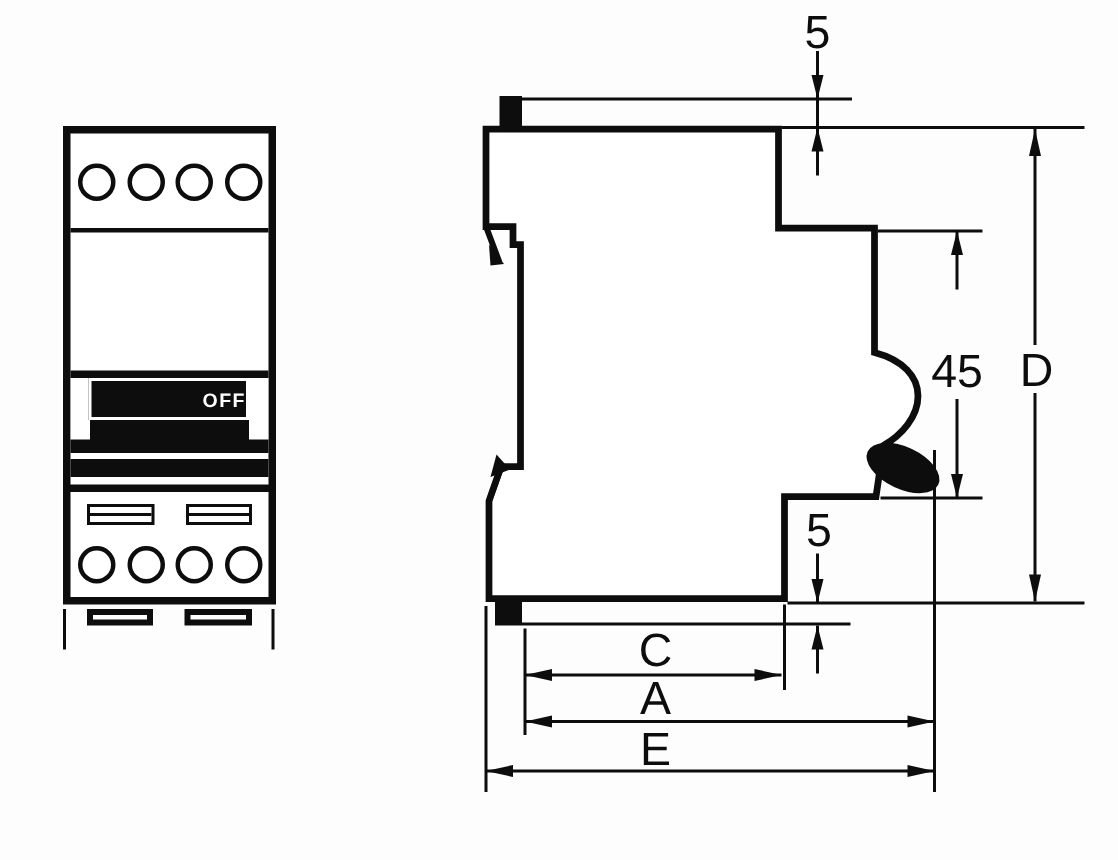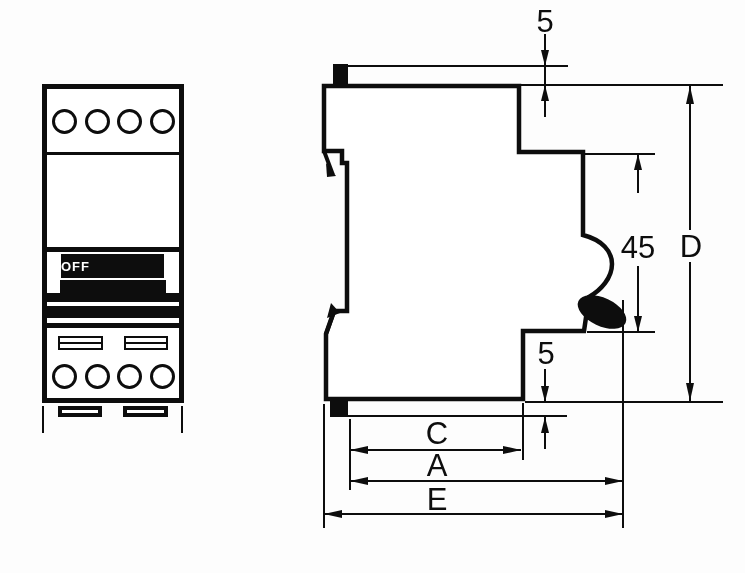--- a/index.html
+++ b/index.html
@@ -27,21 +27,21 @@
   .r1{top:20px;} .r2{top:275px;}
   .c1{left:5px;} .c2{left:38px;} .c3{left:70px;} .c4{left:103px;}
   .fv-divider{position:absolute;left:0;top:63px;width:132px;height:3px;background:var(--ink);}
   .recess{position:absolute;left:0;top:158px;width:132px;height:55px;background:var(--ink);}
   .side-tab{position:absolute;top:5px;width:13px;height:41px;background:#fff;}
   .side-tab.left{left:0;}
   .side-tab.right{left:119px;}
   .rocker{
     position:absolute;left:12px;top:5px;width:107px;height:28px;
     background:var(--ink);border:2px solid #fff;
-    display:flex;align-items:center;justify-content:flex-start;
+    display:flex;align-items:center;justify-content:flex-end;
     color:#fff;font-size:13px;font-weight:bold;letter-spacing:1px;
   }
   .band2{position:absolute;left:0;top:217px;width:132px;height:12px;background:var(--ink);}
   .sect-line{position:absolute;left:-5px;top:234px;width:142px;height:5px;background:var(--ink);}
   .vent{position:absolute;top:247px;height:14px;border:2px solid var(--ink);background:#fff;}
   .vent::after{content:"";position:absolute;left:0;right:0;top:4px;height:2px;background:var(--ink);}
   .vent.left{left:11px;width:45px;}
   .vent.right{left:77px;width:44px;}
   .foot{position:absolute;top:317px;height:11px;border:4px solid var(--ink);background:#fff;}
   .foot.left{left:11px;width:44px;}

